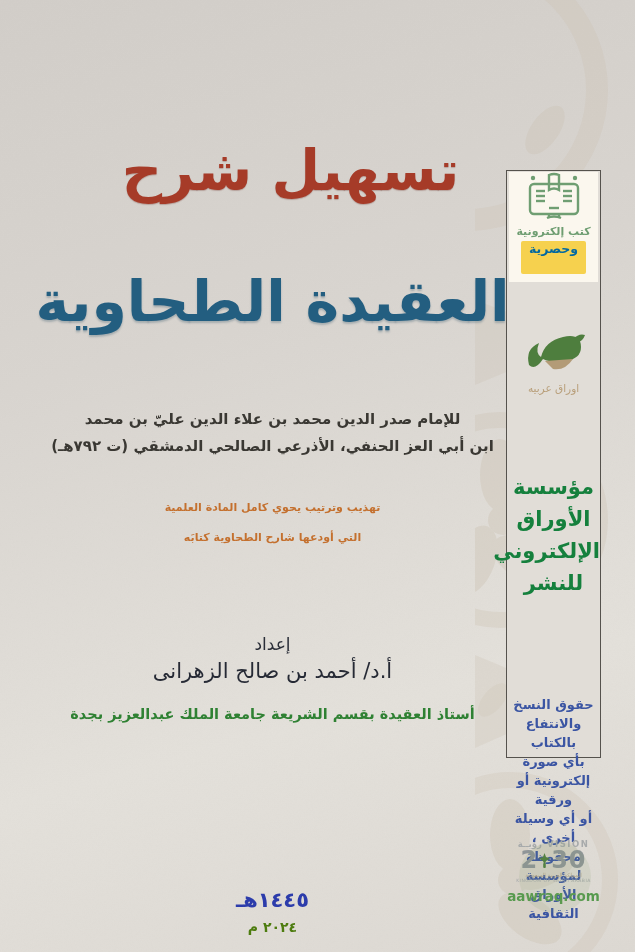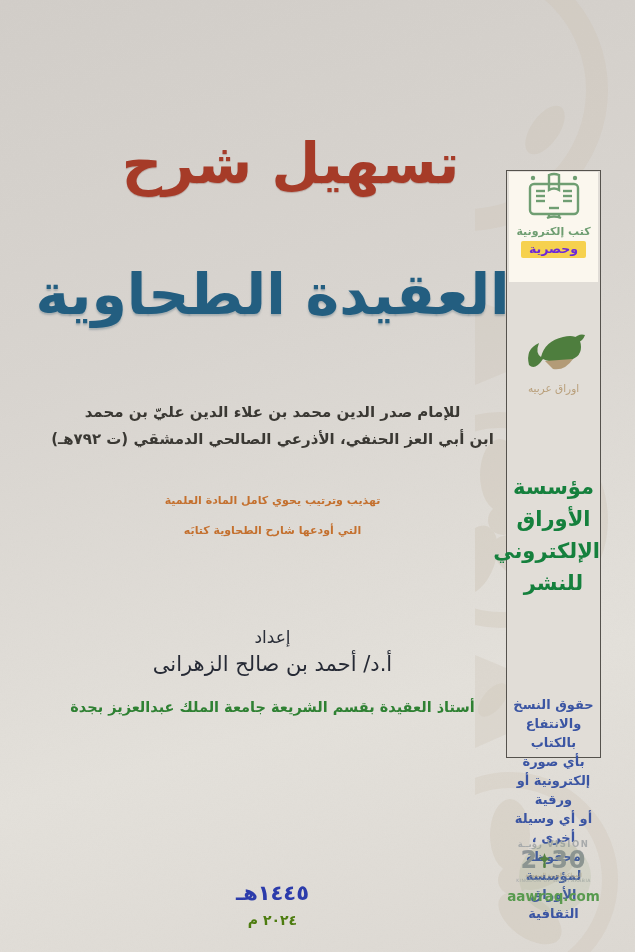--- a/index.html
+++ b/index.html
@@ -4,42 +4,42 @@
 <style>
   html,body{margin:0;padding:0;background:#dcd8d2;}
   body{
     width:635px;height:952px;position:relative;overflow:hidden;
     font-family:"DejaVu Sans",sans-serif;
     background:linear-gradient(165deg,#d2cec9 0%,#d9d5d0 35%,#e4e1db 72%,#ddd9d3 100%);
   }
   svg{display:block;}
   .layer{position:absolute;inset:0;pointer-events:none;}
   
-  .main{position:absolute;left:0;top:9px;width:545px;height:843px;}
+  .main{position:absolute;left:0;top:16px;width:545px;height:843px;}
   .block{position:absolute;width:100%;text-align:center;white-space:nowrap;}
   .supertitle{top:122px;font-size:56px;font-weight:bold;color:#a63b28;
     text-shadow:0 1px 1px rgba(90,20,10,.25);}
   .main-title{top:252px;font-size:57px;font-weight:bold;color:#235e80;
     text-shadow:0 2px 2px rgba(20,60,85,.25);letter-spacing:1px;}
   .author{top:390px;font-size:15px;font-weight:bold;color:#3a3833;line-height:27px;}
   .subtitle{top:477px;font-size:11px;font-weight:bold;color:#c4702e;line-height:30px;}
   .prepared-label{top:618px;font-size:17px;color:#2a2e38;}
   .preparer-name{top:643px;font-size:21px;color:#262a35;}
   .preparer-title{top:690px;font-size:14.5px;font-weight:bold;color:#2f8133;}
   .year-hijri{top:872px;font-size:21px;font-weight:bold;color:#2c3cab;}
   .year-greg{top:903px;font-size:14px;font-weight:bold;color:#4d7c0f;}
   
   .sidebar{position:absolute;left:506px;top:170px;width:95px;height:588px;
     border:1.5px solid #55524d;background:#e1ddd7;box-sizing:border-box;}
   .sb-abs{position:absolute;left:0;right:0;text-align:center;}
   .badge{top:1px;left:2px;right:2px;height:110px;background:#fbf7ee;
     display:flex;flex-direction:column;align-items:center;}
   .badge-line1{font-size:11px;font-weight:bold;color:#6e9d71;margin-top:1px;}
-  .badge-line2{margin-top:3px;font-size:12.5px;font-weight:bold;color:#6d28d9;
-    background:#f6d14e;padding:0 8px 2px;border-radius:2px;}
+  .badge-line2{margin-top:3px;font-size:12.5px;font-weight:bold;color:#0369a1;
+    background:#f6d14e;padding:0 8px 18px;border-radius:2px;}
   .awraq{top:160px;}
   .awraq-caption{font-size:10.5px;color:#b89e79;margin-top:1px;}
   .foundation{top:300px;font-size:21px;font-weight:bold;color:#15803d;line-height:32px;}
   .copyright{top:524px;font-size:13px;font-weight:bold;color:#3b55a3;line-height:19px;}
   .vision{top:668px;}
   .vision-halo{position:absolute;left:12px;top:2px;width:72px;height:72px;border-radius:50%;
     background:rgba(125,160,95,.12);}
   .vision-row1{display:flex;justify-content:center;align-items:center;gap:5px;
     font-size:8.5px;color:#a7aaab;letter-spacing:1.5px;font-weight:bold;}
   .vision-year{display:flex;justify-content:center;align-items:center;

